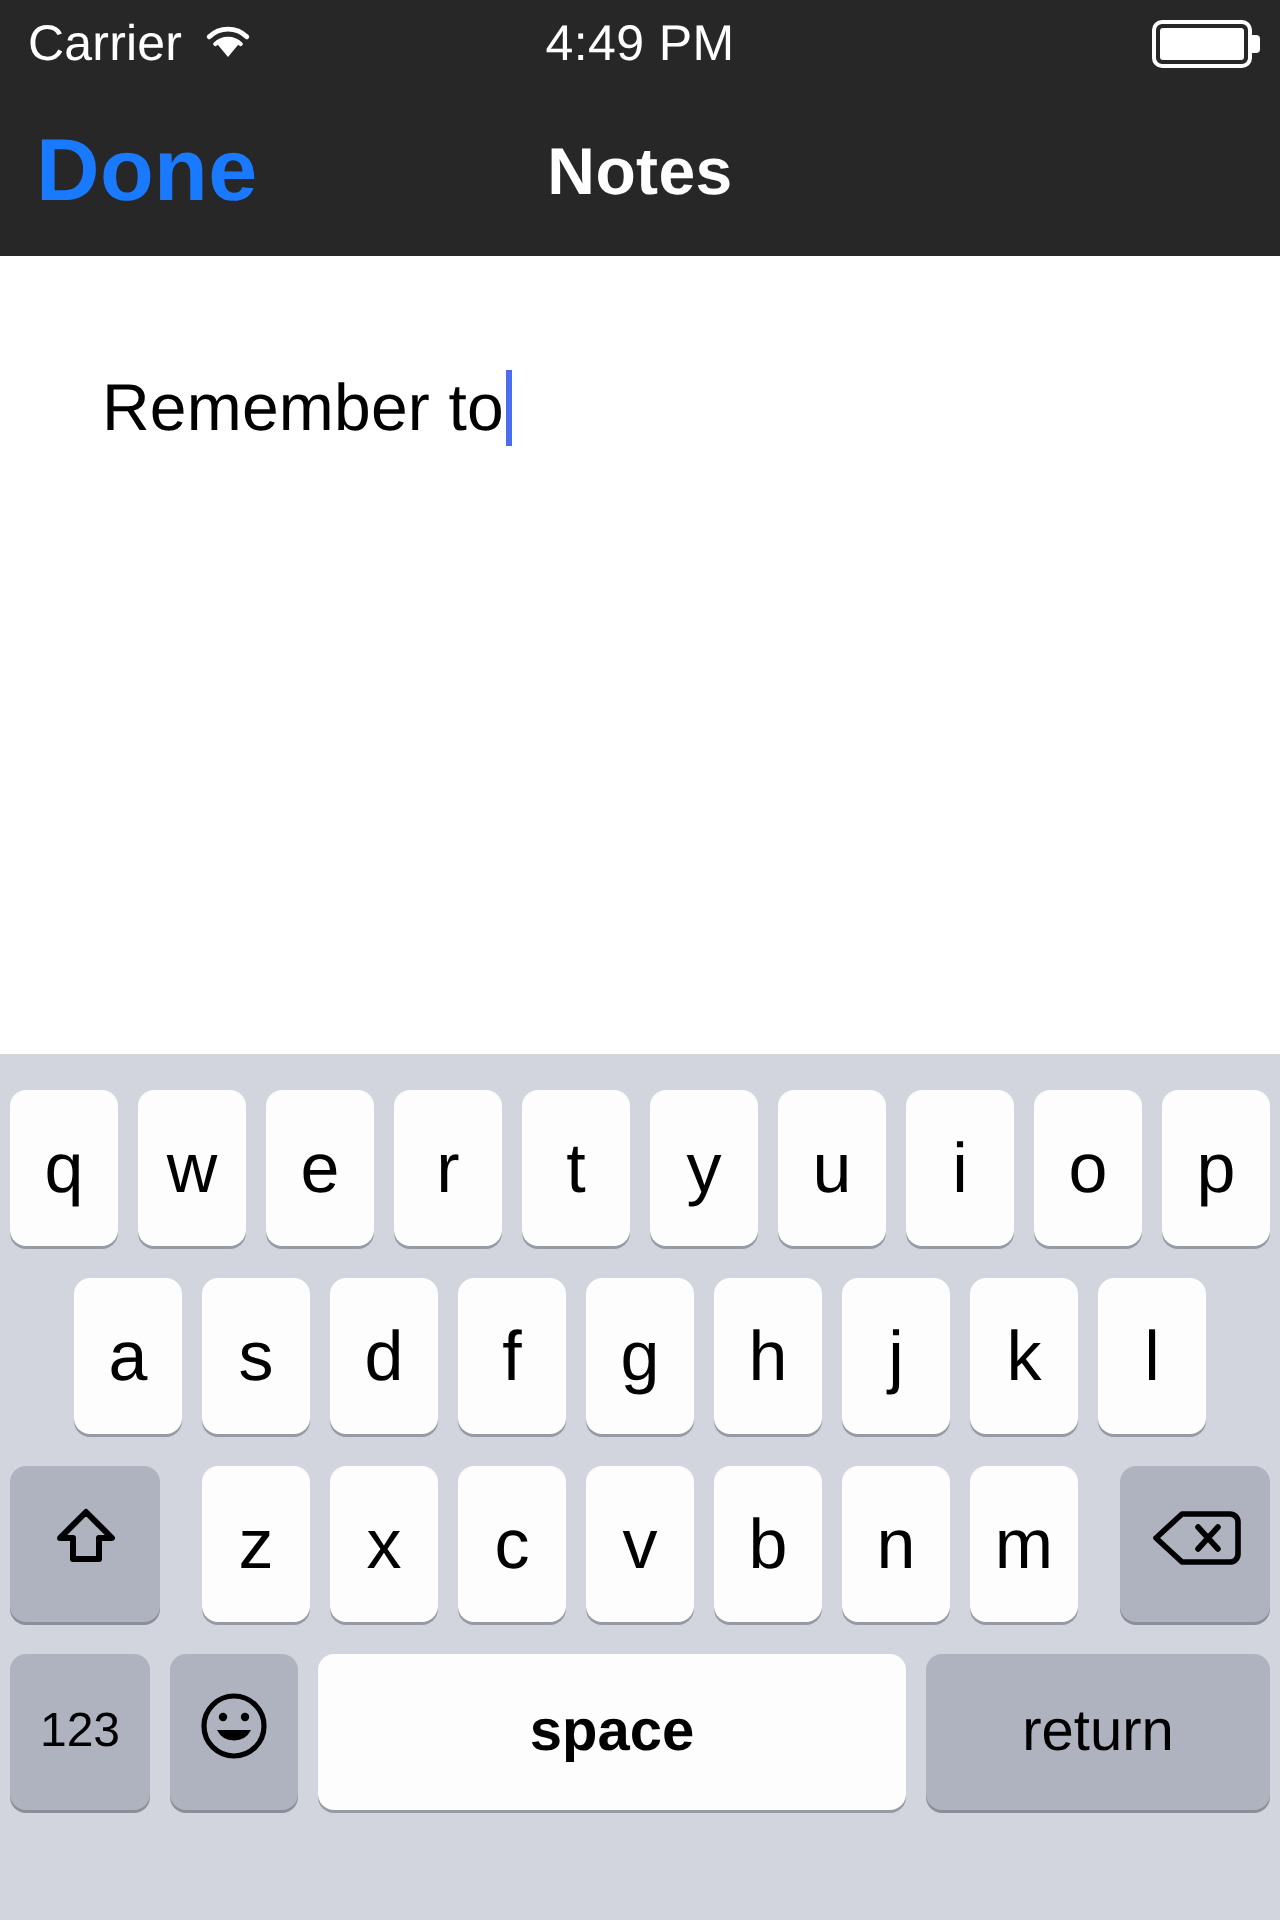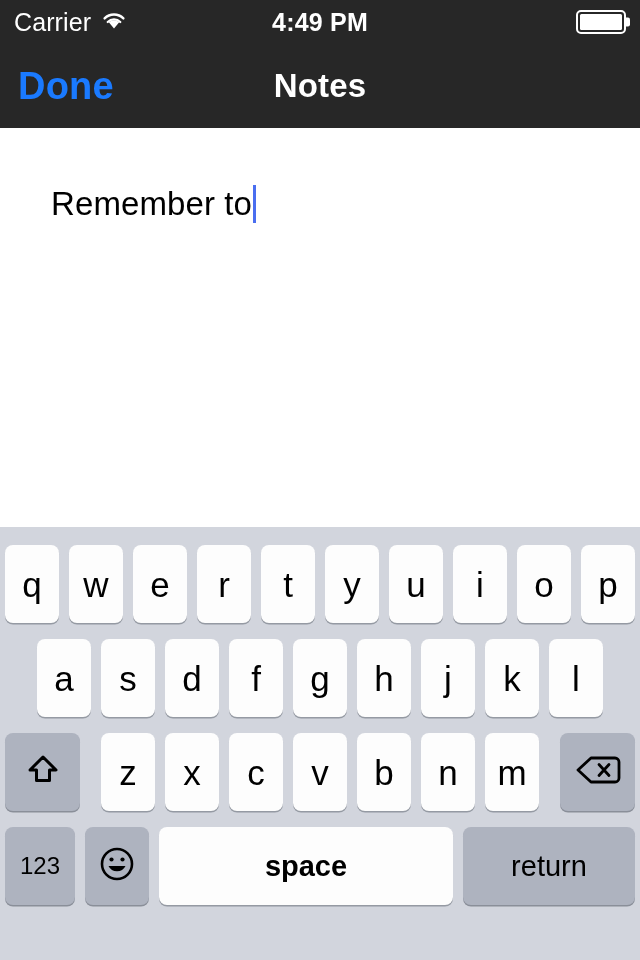--- a/index.html
+++ b/index.html
@@ -37,21 +37,21 @@
     font-size: 25px;
     letter-spacing: 0.1px;
   }
   .wifi-icon { display: block; }
   .status-time {
     position: absolute;
     left: 0; right: 0;
     text-align: center;
     color: #ffffff;
     font-size: 25px;
-    font-weight: bold;
+    font-weight: normal;
     letter-spacing: 0.2px;
     pointer-events: none;
   }
   .status-right {
     margin-left: auto;
     display: flex;
     align-items: center;
   }
   .battery {
     position: relative;
@@ -79,21 +79,21 @@
     height: 84px;
     background: #272727;
     display: flex;
     align-items: center;
     padding: 0 18px;
     flex: none;
     position: relative;
   }
   .nav-done {
     color: #1a7aff;
-    font-size: 38px;
+    font-size: 44px;
     font-weight: bold;
     letter-spacing: 0.2px;
     background: none;
     border: none;
     cursor: pointer;
     font-family: inherit;
     padding: 0;
   }
   .nav-title {
     position: absolute;

